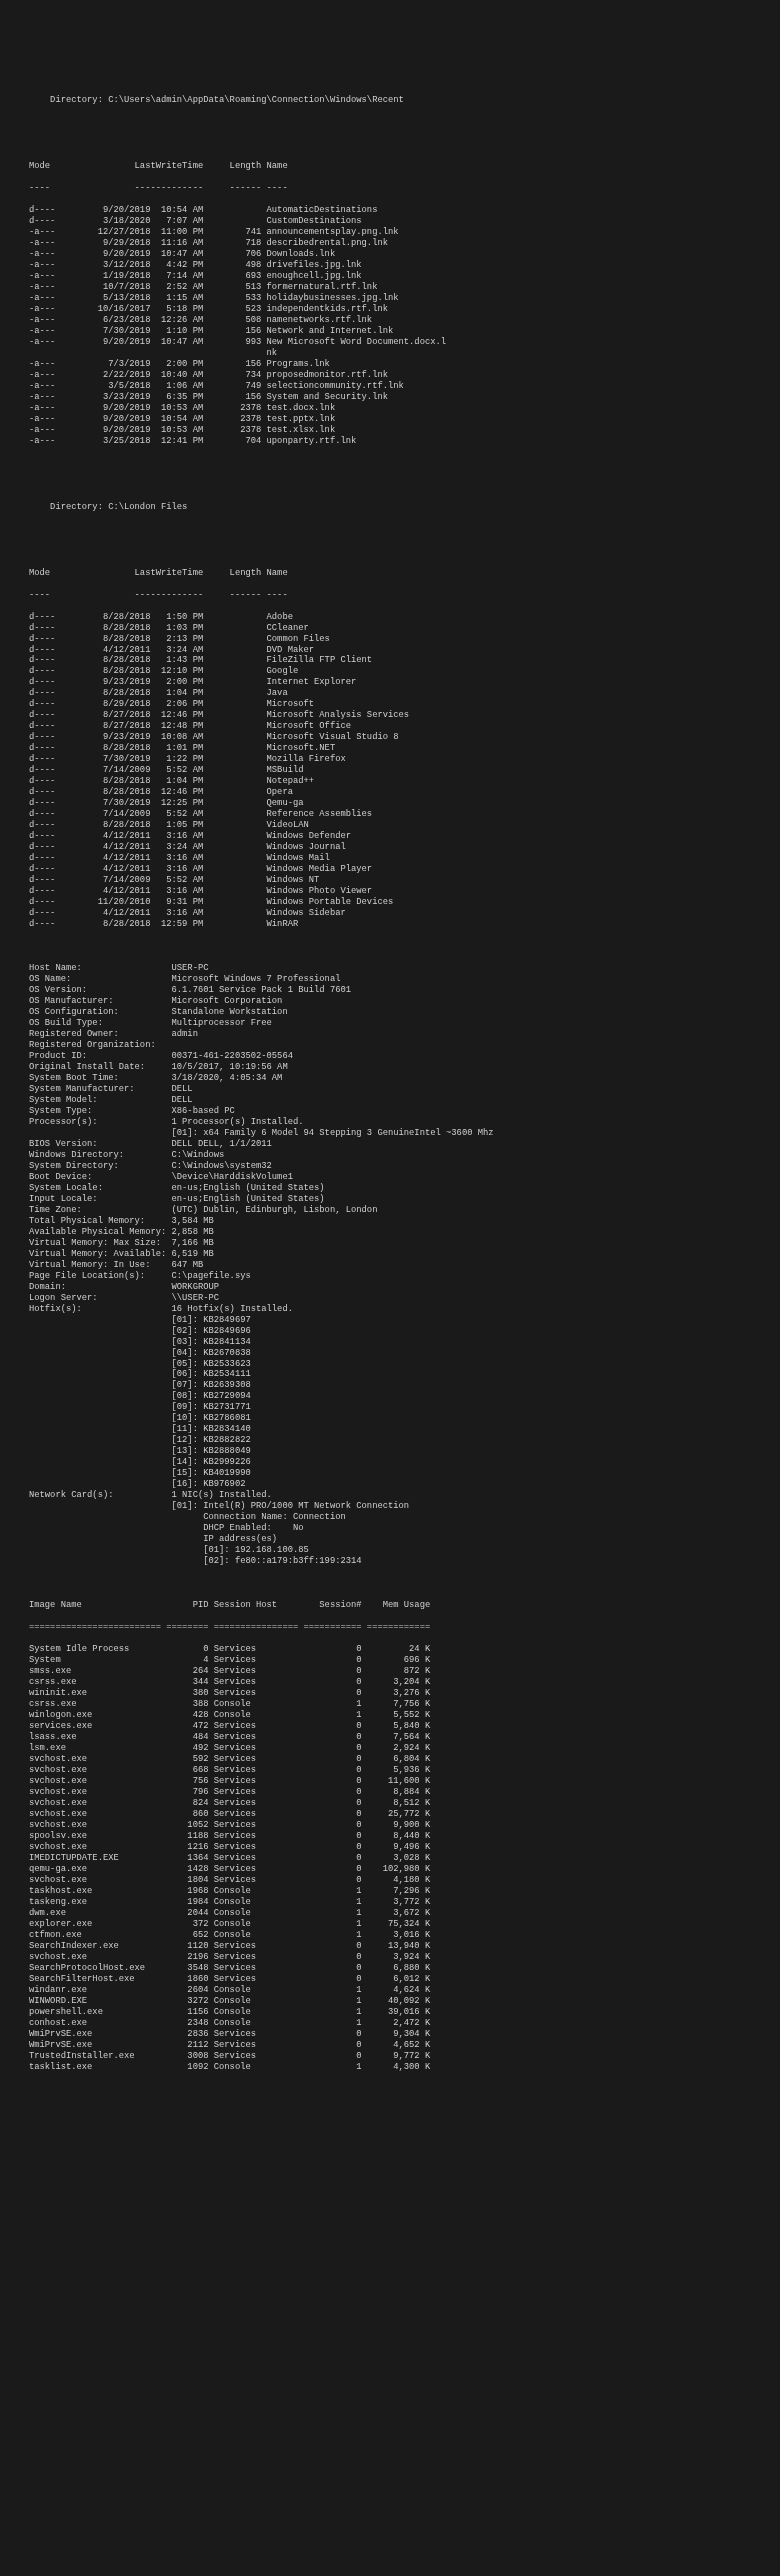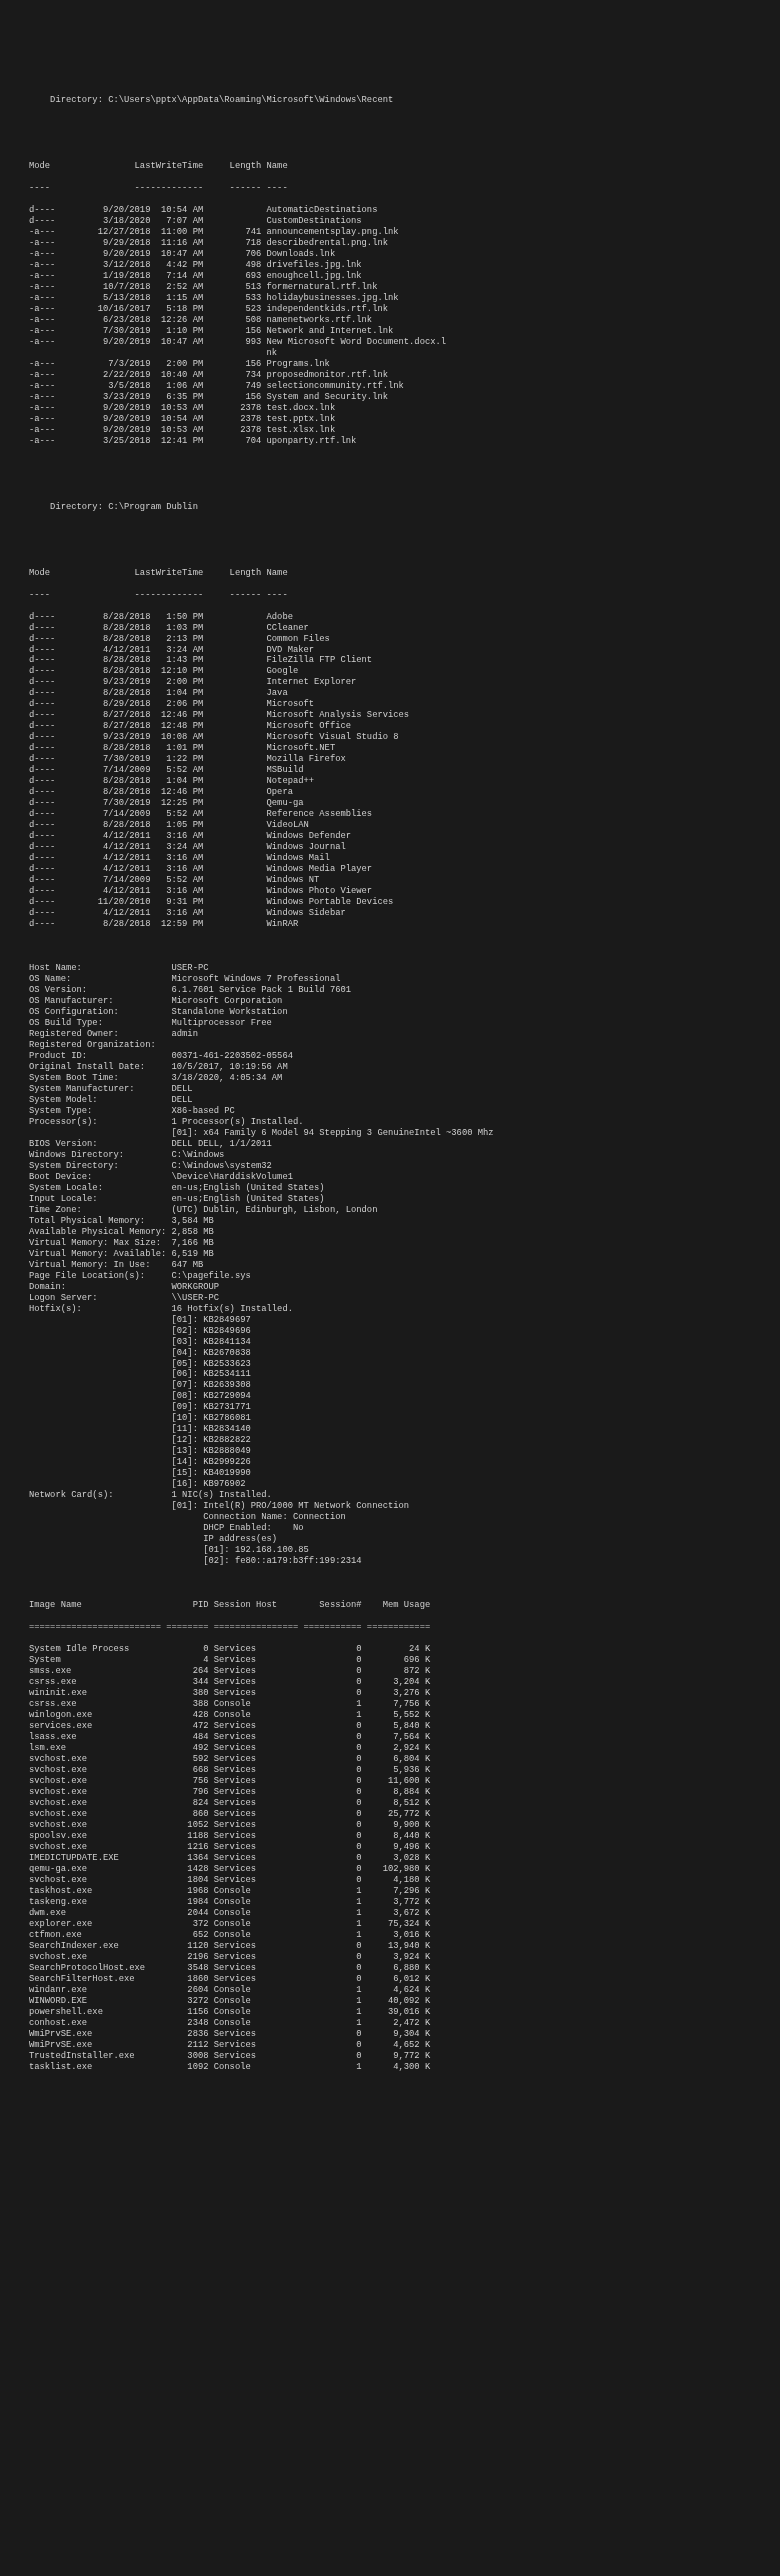--- a/index.html
+++ b/index.html
@@ -17,29 +17,29 @@
   }
   .blank { height: 11px; }
 </style>
 </head>
 <body>
 
 
 
 <div class="term">
 <div class="blank"></div>
-<div>    Directory: C:\Users\pptx\AppData\Roaming\Microsoft\Windows\Recent</div>
+<div>    Directory: C:\Users\admin\AppData\Roaming\Connection\Windows\Recent</div>
 <div class="blank"></div>
 <div class="blank"></div>
 <div>Mode                LastWriteTime     Length Name</div>
 <div>----                -------------     ------ ----</div>
 <div id="dir1-rows"><div>d----         9/20/2019  10:54 AM            AutomaticDestinations</div><div>d----         3/18/2020   7:07 AM            CustomDestinations</div><div>-a---        12/27/2018  11:00 PM        741 announcementsplay.png.lnk</div><div>-a---         9/29/2018  11:16 AM        718 describedrental.png.lnk</div><div>-a---         9/20/2019  10:47 AM        706 Downloads.lnk</div><div>-a---         3/12/2018   4:42 PM        498 drivefiles.jpg.lnk</div><div>-a---         1/19/2018   7:14 AM        693 enoughcell.jpg.lnk</div><div>-a---         10/7/2018   2:52 AM        513 formernatural.rtf.lnk</div><div>-a---         5/13/2018   1:15 AM        533 holidaybusinesses.jpg.lnk</div><div>-a---        10/16/2017   5:18 PM        523 independentkids.rtf.lnk</div><div>-a---         6/23/2018  12:26 AM        508 namenetworks.rtf.lnk</div><div>-a---         7/30/2019   1:10 PM        156 Network and Internet.lnk</div><div>-a---         9/20/2019  10:47 AM        993 New Microsoft Word Document.docx.l</div><div>                                             nk</div><div>-a---          7/3/2019   2:00 PM        156 Programs.lnk</div><div>-a---         2/22/2019  10:40 AM        734 proposedmonitor.rtf.lnk</div><div>-a---          3/5/2018   1:06 AM        749 selectioncommunity.rtf.lnk</div><div>-a---         3/23/2019   6:35 PM        156 System and Security.lnk</div><div>-a---         9/20/2019  10:53 AM       2378 test.docx.lnk</div><div>-a---         9/20/2019  10:54 AM       2378 test.pptx.lnk</div><div>-a---         9/20/2019  10:53 AM       2378 test.xlsx.lnk</div><div>-a---         3/25/2018  12:41 PM        704 uponparty.rtf.lnk</div></div>
 <div class="blank"></div>
 <div class="blank"></div>
-<div>    Directory: C:\Program Dublin</div>
+<div>    Directory: C:\London Files</div>
 <div class="blank"></div>
 <div class="blank"></div>
 <div>Mode                LastWriteTime     Length Name</div>
 <div>----                -------------     ------ ----</div>
 <div id="dir2-rows"><div>d----         8/28/2018   1:50 PM            Adobe</div><div>d----         8/28/2018   1:03 PM            CCleaner</div><div>d----         8/28/2018   2:13 PM            Common Files</div><div>d----         4/12/2011   3:24 AM            DVD Maker</div><div>d----         8/28/2018   1:43 PM            FileZilla FTP Client</div><div>d----         8/28/2018  12:10 PM            Google</div><div>d----         9/23/2019   2:00 PM            Internet Explorer</div><div>d----         8/28/2018   1:04 PM            Java</div><div>d----         8/29/2018   2:06 PM            Microsoft</div><div>d----         8/27/2018  12:46 PM            Microsoft Analysis Services</div><div>d----         8/27/2018  12:48 PM            Microsoft Office</div><div>d----         9/23/2019  10:08 AM            Microsoft Visual Studio 8</div><div>d----         8/28/2018   1:01 PM            Microsoft.NET</div><div>d----         7/30/2019   1:22 PM            Mozilla Firefox</div><div>d----         7/14/2009   5:52 AM            MSBuild</div><div>d----         8/28/2018   1:04 PM            Notepad++</div><div>d----         8/28/2018  12:46 PM            Opera</div><div>d----         7/30/2019  12:25 PM            Qemu-ga</div><div>d----         7/14/2009   5:52 AM            Reference Assemblies</div><div>d----         8/28/2018   1:05 PM            VideoLAN</div><div>d----         4/12/2011   3:16 AM            Windows Defender</div><div>d----         4/12/2011   3:24 AM            Windows Journal</div><div>d----         4/12/2011   3:16 AM            Windows Mail</div><div>d----         4/12/2011   3:16 AM            Windows Media Player</div><div>d----         7/14/2009   5:52 AM            Windows NT</div><div>d----         4/12/2011   3:16 AM            Windows Photo Viewer</div><div>d----        11/20/2010   9:31 PM            Windows Portable Devices</div><div>d----         4/12/2011   3:16 AM            Windows Sidebar</div><div>d----         8/28/2018  12:59 PM            WinRAR</div></div>
 <div class="blank"></div>
 <div id="sysinfo-rows"><div>Host Name:                 USER-PC</div><div>OS Name:                   Microsoft Windows 7 Professional</div><div>OS Version:                6.1.7601 Service Pack 1 Build 7601</div><div>OS Manufacturer:           Microsoft Corporation</div><div>OS Configuration:          Standalone Workstation</div><div>OS Build Type:             Multiprocessor Free</div><div>Registered Owner:          admin</div><div>Registered Organization:</div><div>Product ID:                00371-461-2203502-05564</div><div>Original Install Date:     10/5/2017, 10:19:56 AM</div><div>System Boot Time:          3/18/2020, 4:05:34 AM</div><div>System Manufacturer:       DELL</div><div>System Model:              DELL</div><div>System Type:               X86-based PC</div><div>Processor(s):              1 Processor(s) Installed.</div><div>                           [01]: x64 Family 6 Model 94 Stepping 3 GenuineIntel ~3600 Mhz</div><div>BIOS Version:              DELL DELL, 1/1/2011</div><div>Windows Directory:         C:\Windows</div><div>System Directory:          C:\Windows\system32</div><div>Boot Device:               \Device\HarddiskVolume1</div><div>System Locale:             en-us;English (United States)</div><div>Input Locale:              en-us;English (United States)</div><div>Time Zone:                 (UTC) Dublin, Edinburgh, Lisbon, London</div><div>Total Physical Memory:     3,584 MB</div><div>Available Physical Memory: 2,858 MB</div><div>Virtual Memory: Max Size:  7,166 MB</div><div>Virtual Memory: Available: 6,519 MB</div><div>Virtual Memory: In Use:    647 MB</div><div>Page File Location(s):     C:\pagefile.sys</div><div>Domain:                    WORKGROUP</div><div>Logon Server:              \\USER-PC</div><div>Hotfix(s):                 16 Hotfix(s) Installed.</div><div>                           [01]: KB2849697</div><div>                           [02]: KB2849696</div><div>                           [03]: KB2841134</div><div>                           [04]: KB2670838</div><div>                           [05]: KB2533623</div><div>                           [06]: KB2534111</div><div>                           [07]: KB2639308</div><div>                           [08]: KB2729094</div><div>                           [09]: KB2731771</div><div>                           [10]: KB2786081</div><div>                           [11]: KB2834140</div><div>                           [12]: KB2882822</div><div>                           [13]: KB2888049</div><div>                           [14]: KB2999226</div><div>                           [15]: KB4019990</div><div>                           [16]: KB976902</div><div>Network Card(s):           1 NIC(s) Installed.</div><div>                           [01]: Intel(R) PRO/1000 MT Network Connection</div><div>                                 Connection Name: Connection</div><div>                                 DHCP Enabled:    No</div><div>                                 IP address(es)</div><div>                                 [01]: 192.168.100.85</div><div>                                 [02]: fe80::a179:b3ff:199:2314</div></div>
 <div class="blank"></div>
 <div>Image Name                     PID Session Host        Session#    Mem Usage</div>
 <div>========================= ======== ================ =========== ============</div>

